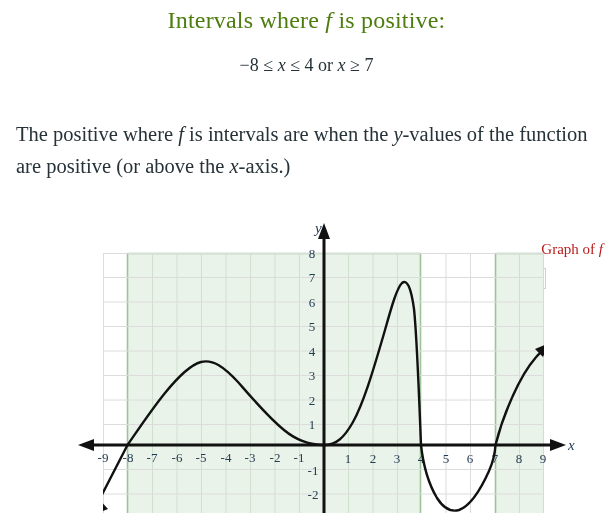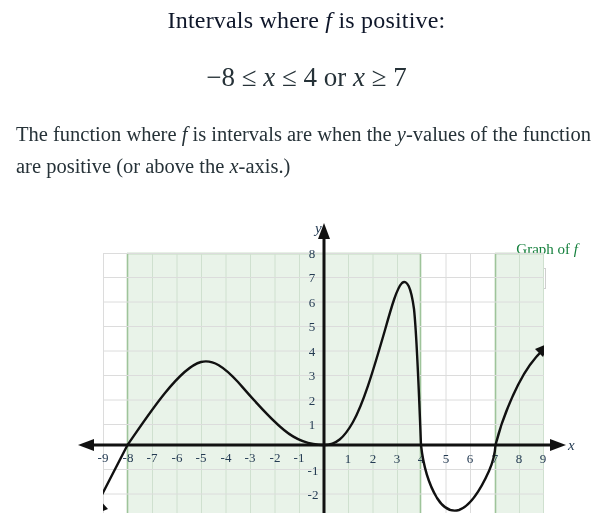--- a/index.html
+++ b/index.html
@@ -18,27 +18,27 @@
   
   .heading {
     position: absolute;
     left: 0; top: 4px;
     width: 613px;
     text-align: center;
   }
   .heading-title {
     font-size: 24px;
     line-height: 32px;
-    color: #0f172a;
+    color: #4d7c0f;
     letter-spacing: .2px;
   }
   .heading-answer {
-    font-size: 27px;
+    font-size: 18px;
     line-height: 34px;
-    margin-top: 24px;
+    margin-top: 12px;
     color: #263238;
   }
   .mi { font-style: italic; }
 
   
   .para {
     position: absolute;
     left: 16px; top: 118px;
     width: 586px;
     font-size: 20.5px;
@@ -47,23 +47,23 @@
   }
 
   
   .graph-wrap {
     position: absolute;
     left: 0; top: 215px;
     width: 613px; height: 298px;
   }
   .graph-title {
     position: absolute;
-    right: 35px; top: 26px;
+    right: 10px; top: 26px;
     font-size: 15px;
-    color: #15803d;
+    color: #b91c1c;
     text-align: right;
   }
   .axis-name {
     position: absolute;
     font-size: 15px;
     font-style: italic;
     color: #243b53;
   }
   .axis-name.y { left: 315px; top: 5px; }
   .axis-name.x { left: 568px; top: 222px; }
@@ -92,21 +92,21 @@
 </head>
 <body>
 
 <div class="page">
 
   <div class="heading">
     <div class="heading-title"><span>Intervals where </span><span class="mi">f</span><span> is positive:</span></div>
     <div class="heading-answer"><span>−8 ≤ </span><span class="mi">x</span><span> ≤ 4 or </span><span class="mi">x</span><span> ≥ 7</span></div>
   </div>
 
-  <div class="para"><span>The function where </span><span class="mi">f</span><span> is intervals are when the </span><span class="mi">y</span><span>-values of the function are positive (or above the </span><span class="mi">x</span><span>-axis.)</span></div>
+  <div class="para"><span>The positive where </span><span class="mi">f</span><span> is intervals are when the </span><span class="mi">y</span><span>-values of the function are positive (or above the </span><span class="mi">x</span><span>-axis.)</span></div>
 
   <div class="graph-wrap">
 
     <div class="graph-title"><span>Graph of </span><span class="mi">f</span></div>
 
     <div class="axis-name y">y</div>
     <div class="axis-name x">x</div>
 
     <div class="tag left">positive</div>
     <div class="tag right">positive</div>

